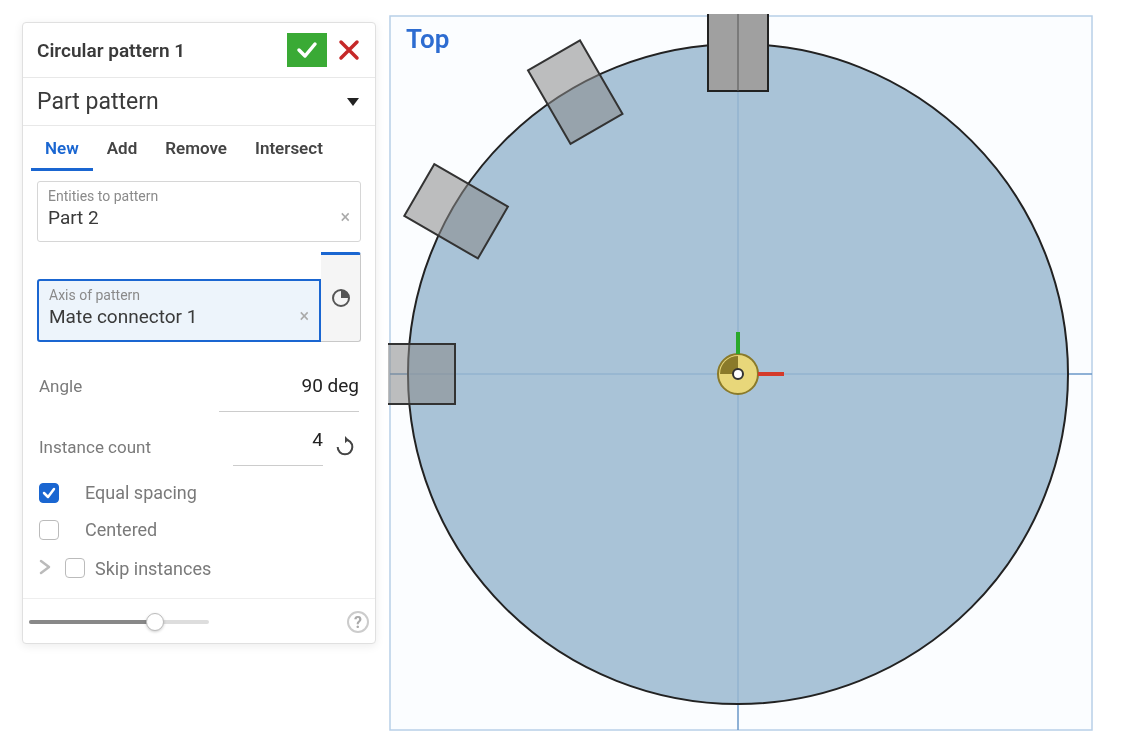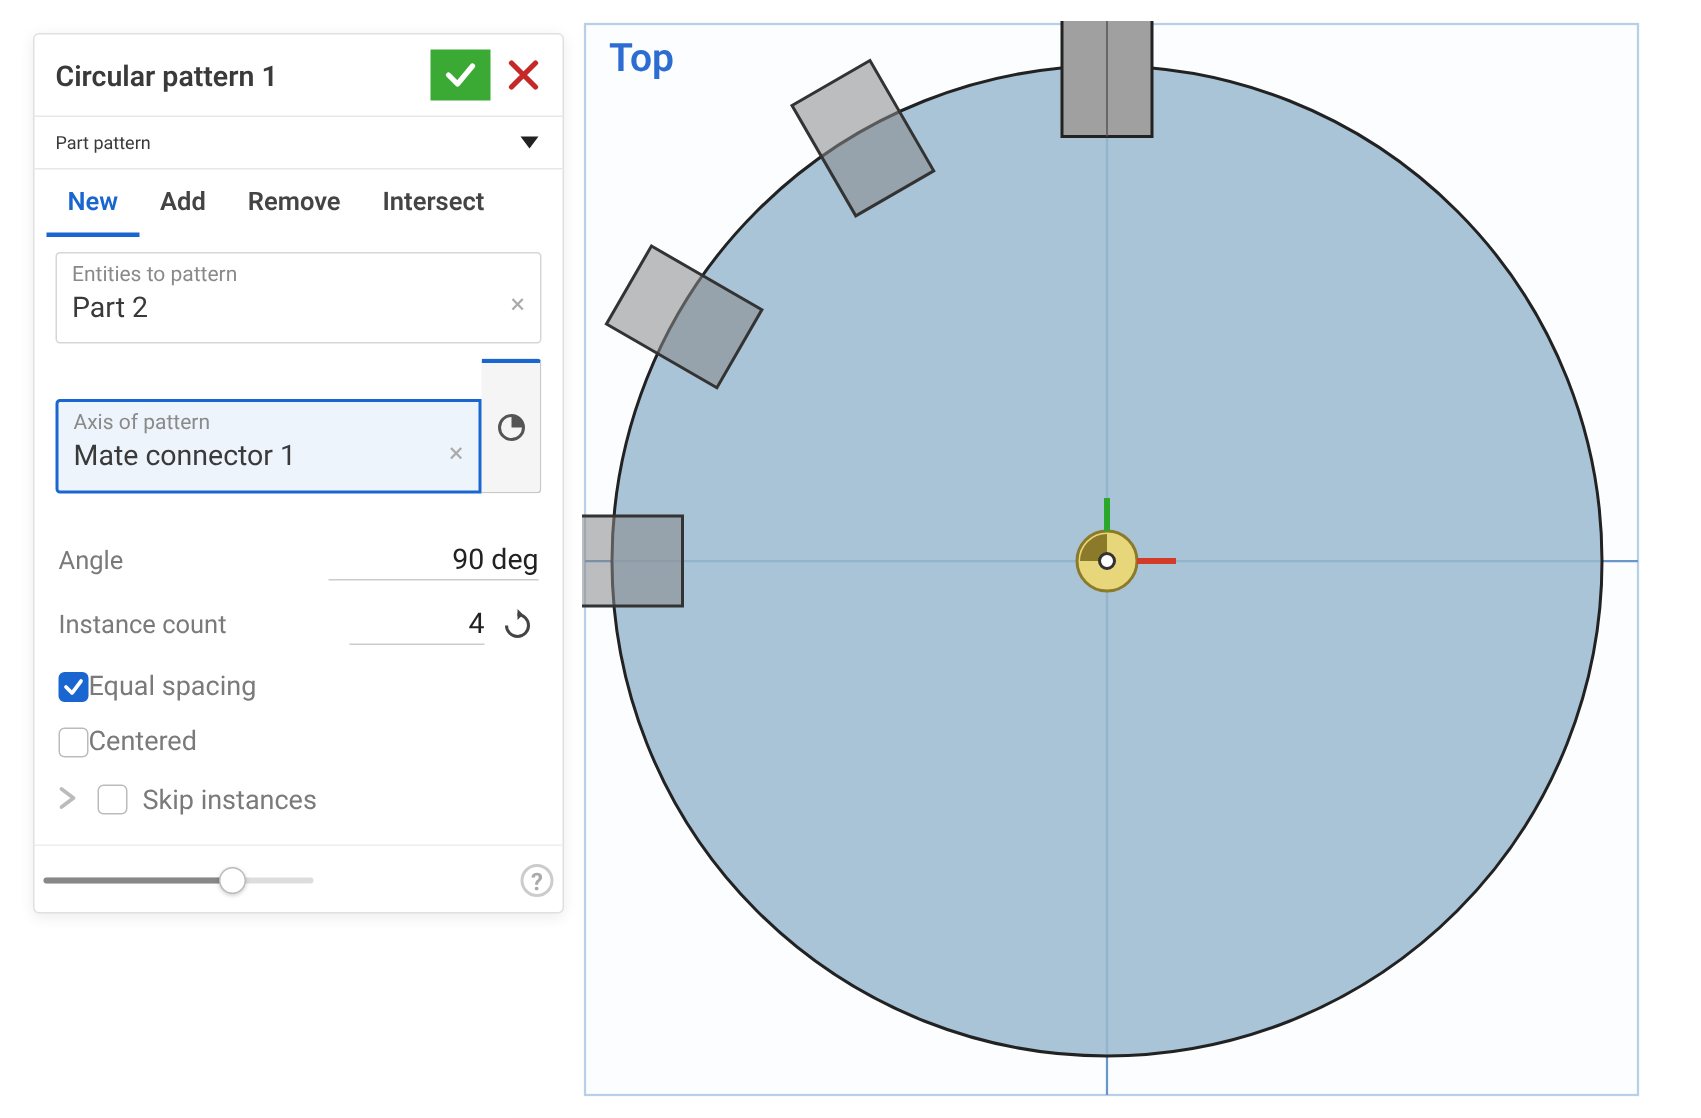--- a/index.html
+++ b/index.html
@@ -46,21 +46,21 @@
     cursor: pointer;
   }
   .dropdown-row {
     display: flex;
     align-items: center;
     justify-content: space-between;
     padding: 10px 16px 10px 14px;
     border-bottom: 1px solid #e8e8e8;
     cursor: pointer;
   }
-  .dropdown-row span { font-size: 12px; color: #3a3a3a; }
+  .dropdown-row span { font-size: 23px; color: #3a3a3a; }
   .triangle-down {
     width: 0; height: 0;
     border-left: 6px solid transparent;
     border-right: 6px solid transparent;
     border-top: 8px solid #222;
   }
   .tabs {
     display: flex;
     padding: 0 8px;
   }
@@ -129,33 +129,33 @@
     padding: 8px 2px;
     color: #7a7a7a;
     font-size: 17px;
   }
   .param-row .value {
     color: #222;
     font-size: 19px;
     border-bottom: 1px solid #ccc;
     min-width: 140px;
     text-align: right;
-    padding-bottom: 2px;
+    padding-bottom: 14px;
   }
   .param-row .value.narrow { min-width: 90px; }
   .cycle-btn {
     width: 28px; height: 28px;
     display:flex; align-items:center; justify-content:center;
     cursor:pointer;
     margin-left: 8px;
   }
   .check-row {
     display: flex;
     align-items: center;
-    gap: 0;
+    gap: 26px;
     padding: 8px 2px;
     font-size: 18px;
     color: #7a7a7a;
   }
   .checkbox {
     width: 20px; height: 20px;
     border: 1.5px solid #bbb;
     border-radius: 4px;
     display: flex; align-items: center; justify-content: center;
     cursor: pointer;

